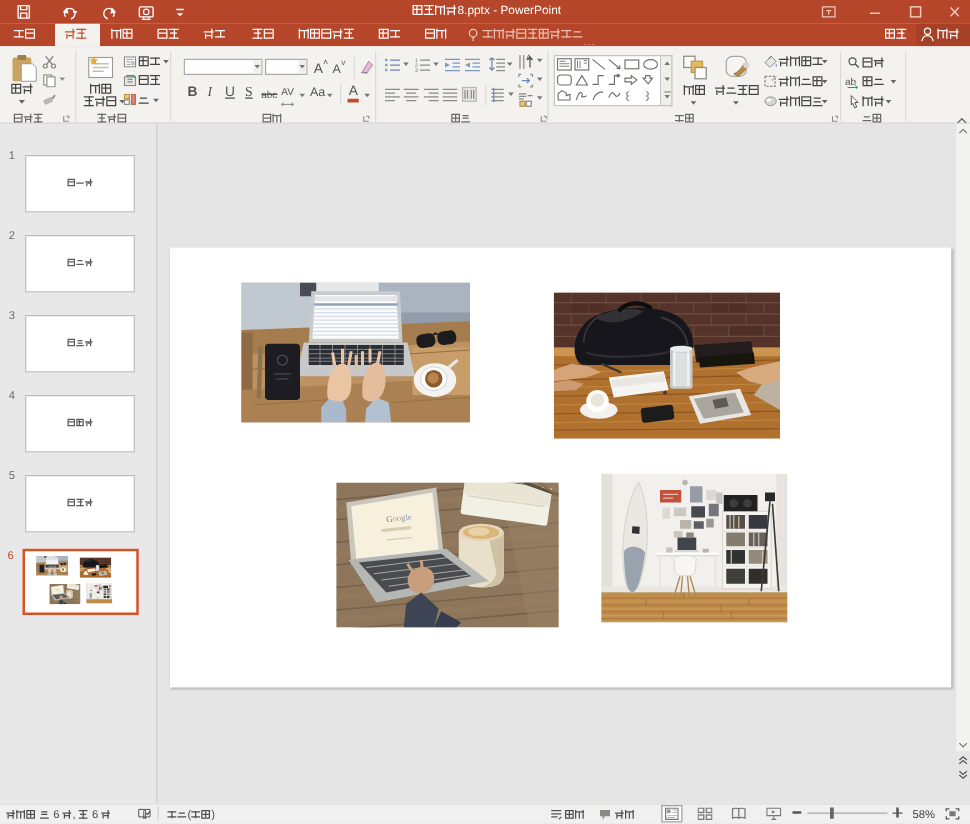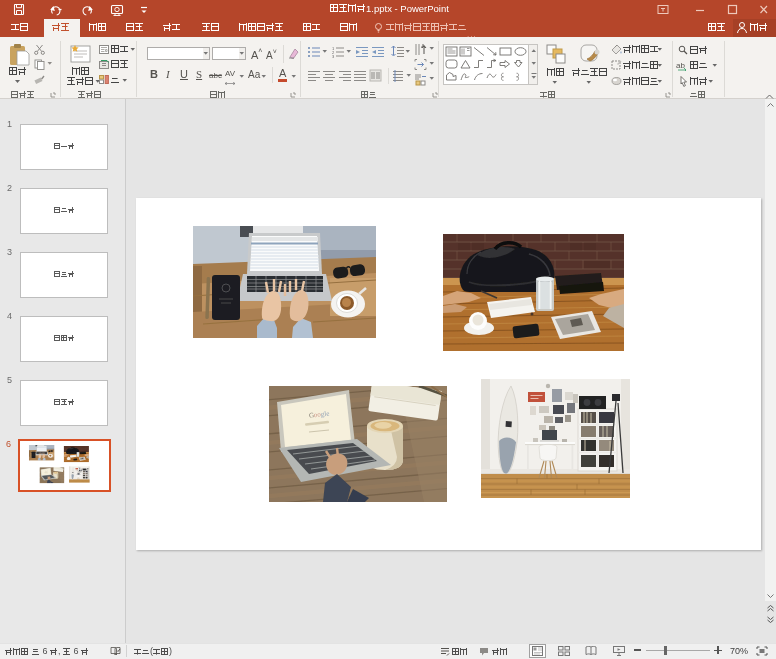--- a/index.html
+++ b/index.html
@@ -37,21 +37,21 @@
   <path d="M80.5 10.5 a4.2 4.2 0 1 0 -4.2 1.5"></path>
   <path d="M79.5 3 82.8 6.8 78.2 8z" fill="#fff" stroke="none"></path>
   <rect x="101.5" y="2.5" width="11" height="8" rx="1"></rect>
   <circle cx="107" cy="6.5" r="2.2" stroke-width="0.9"></circle>
   <path d="M105 10.5v2M109 10.5v2M103.5 12.5h7" stroke-width="0.9"></path>
   <path d="M131 4.5h6" stroke-width="1.2"></path>
   <path d="M131.5 7.5 134 10l2.5-2.5z" fill="#fff" stroke="none"></path>
  </g>
 </svg>
 <div class="ab" style="left:330px;top:4px;color:#fff;font-size:9px">
- <span class="z s8 zd" style="color:#fff"></span><span class="z s8 za" style="color:#fff"></span><span class="z s8 zc" style="color:#fff"></span><span class="z s8 ze" style="color:#fff"></span><span style="font-size:9.5px;position:relative;top:-1px">1.pptx - PowerPoint</span>
+ <span class="z s8 zd" style="color:#fff"></span><span class="z s8 za" style="color:#fff"></span><span class="z s8 zc" style="color:#fff"></span><span class="z s8 ze" style="color:#fff"></span><span style="font-size:9.5px;position:relative;top:-1px">8.pptx - PowerPoint</span>
 </div>
 
 <svg class="ab" style="left:655px;top:2px" width="120" height="14" viewBox="0 0 120 14">
  <g stroke="#eec9bc" fill="none">
   <rect x="3" y="3.5" width="10" height="8"></rect>
       <path d="M6 6.5h4M8 6.5v3" stroke-width="1"></path>
   <path d="M41 8.5h8" stroke-width="1.2"></path>
   <rect x="73.5" y="3.5" width="8" height="8" stroke-width="1.2"></rect>
   <path d="M105.5 4 112 11M112 4l-6.5 7" stroke-width="1.2"></path>
  </g>
@@ -759,21 +759,21 @@
         <path d="M4.5 2.2 7.5 3.5 4.5 4.8z" fill="#777" stroke="none"></path>
       </g>
     </svg>
  <div class="ab" style="left:634px;top:6px;width:7px;height:1.5px;background:#555"></div>
  <div class="ab" style="left:646px;top:7px;width:64px;height:1px;background:#a8a8a8"></div>
  <div class="ab" style="left:664px;top:3px;width:3px;height:9px;background:#666"></div>
  <div class="ab" style="left:714px;top:3px;width:8px;height:8px">
       <div class="ab" style="left:0;top:3.5px;width:8px;height:1.5px;background:#555"></div>
       <div class="ab" style="left:3.2px;top:0;width:1.5px;height:8px;background:#555"></div>
     </div>
- <div class="ab" style="left:730px;top:3px;font-size:9px;color:#3e3e3e">70%</div>
+ <div class="ab" style="left:730px;top:3px;font-size:9px;color:#3e3e3e">58%</div>
  <svg class="ab" style="left:756px;top:3px" width="12" height="10" viewBox="0 0 12 10">
       <g stroke="#555" fill="none">
         <path d="M1 3V1h2.5M8.5 1H11v2M11 7v2H8.5M3.5 9H1V7"></path>
         <rect x="3.5" y="3" width="5" height="4" fill="#777" stroke="none"></rect>
       </g>
     </svg>
  <div class="ab" style="left:126px;top:2px;width:1px;height:12px;background:#d2d2d2"></div>
 </div>
 
 </body></html>

